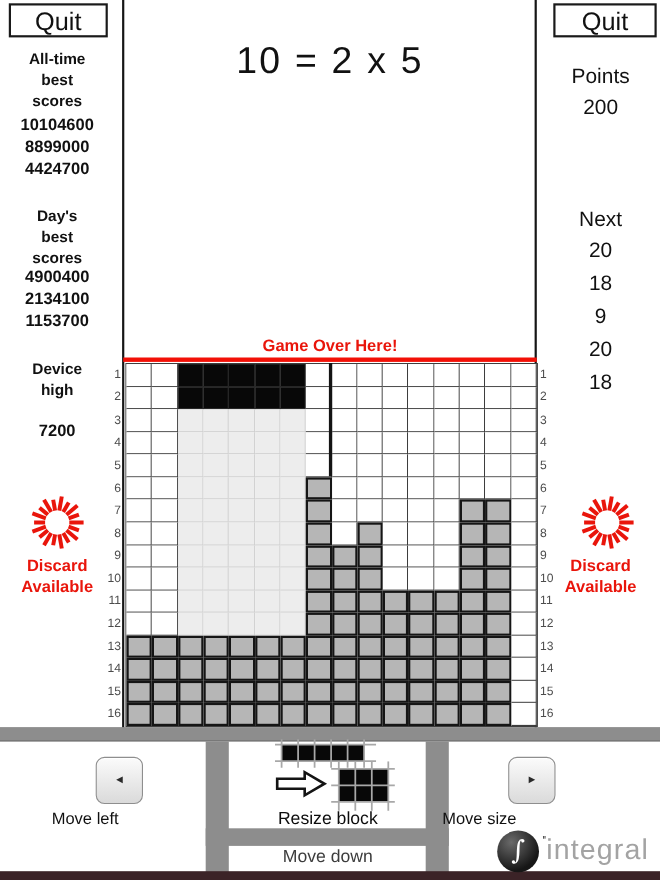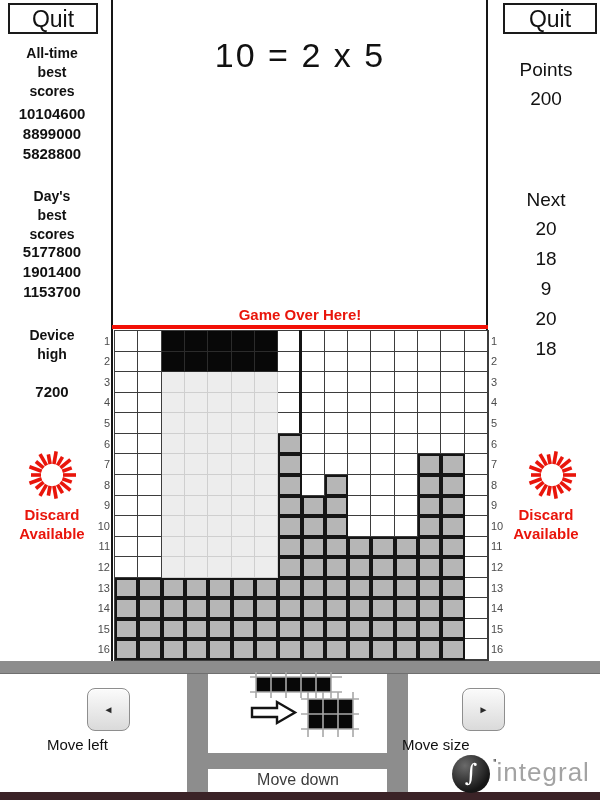--- a/index.html
+++ b/index.html
@@ -88,31 +88,31 @@
   <div id="quit-left" class="quit-btn">Quit</div>
 
   <div class="ls-text hdr" style="top:44px">
     <div>All-time</div>
     <div>best</div>
     <div>scores</div>
   </div>
   <div class="ls-text scores" style="top:104px">
     <div>10104600</div>
     <div>8899000</div>
-    <div>5828800</div>
+    <div>4424700</div>
   </div>
 
   <div class="ls-text hdr" style="top:187px">
     <div>Day's</div>
     <div>best</div>
     <div>scores</div>
   </div>
   <div class="ls-text scores" style="top:242px">
-    <div>5177800</div>
-    <div>1901400</div>
+    <div>4900400</div>
+    <div>2134100</div>
     <div>1153700</div>
   </div>
 
   <div class="ls-text hdr" style="top:326px">
     <div>Device</div>
     <div>high</div>
   </div>
   <div class="ls-text scores" style="top:382px">7200</div>
 
   <svg class="icon" style="left:24px;top:447px" width="56" height="56">
@@ -518,20 +518,21 @@
     <g stroke="#a8a8a8" stroke-width="1.6">
       <line x1="0" y1="7" x2="58" y2="7"></line>
       <line x1="0" y1="22" x2="58" y2="22"></line>
       <line x1="0" y1="37" x2="58" y2="37"></line>
       <line x1="7" y1="0" x2="7" y2="45"></line>
       <line x1="22" y1="0" x2="22" y2="45"></line>
       <line x1="37" y1="0" x2="37" y2="45"></line>
       <line x1="52" y1="0" x2="52" y2="45"></line>
     </g>
   </svg>
+  <div id="lbl-resize">Resize block</div>
   <div id="lbl-down">Move down</div>
 
 
   <div id="integral">
     <div id="int-sphere">∫</div>
     <div id="int-prefix">''</div>
     <div id="int-text">integral</div>
   </div>
 
 </div>

